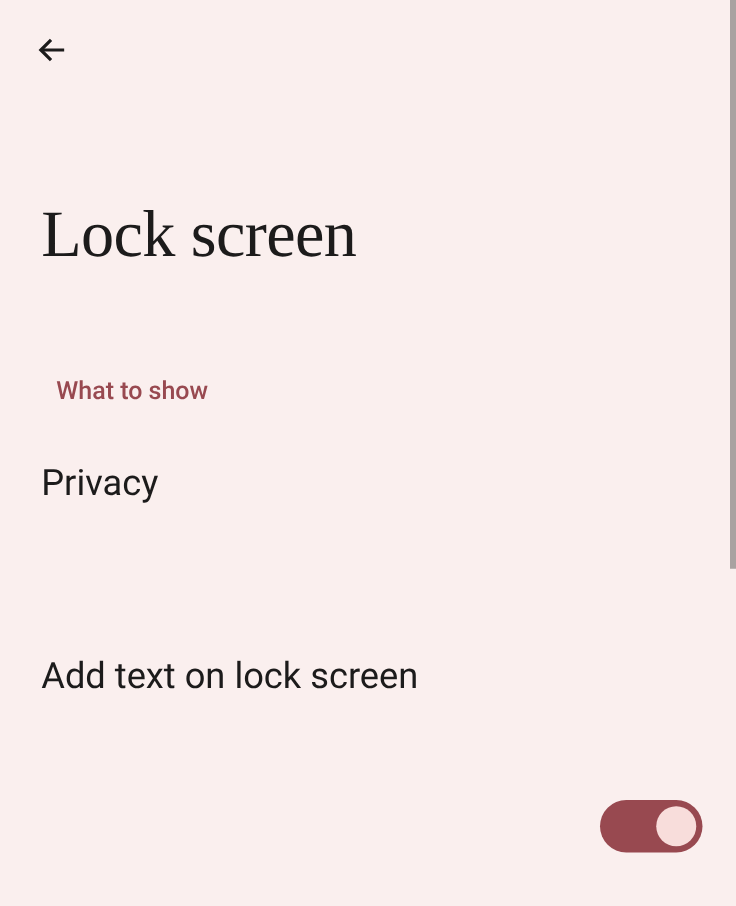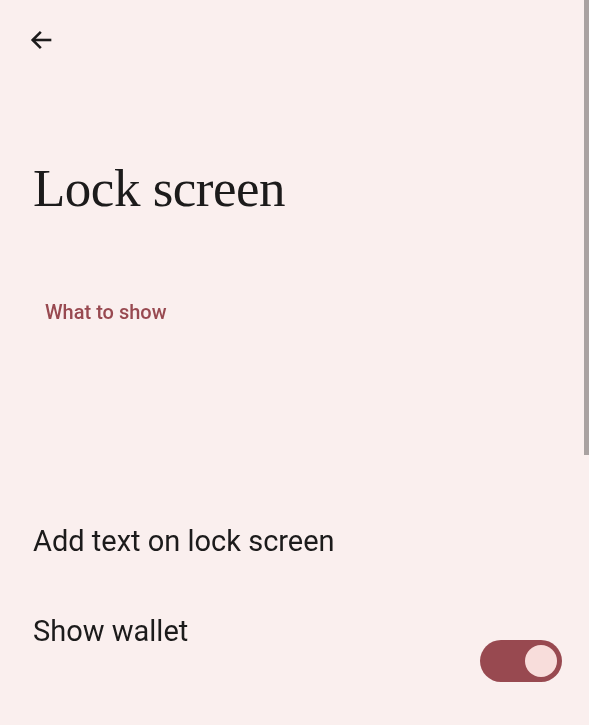--- a/index.html
+++ b/index.html
@@ -113,25 +113,25 @@
     <line x1="20" y1="12" x2="4" y2="12"></line>
     <polyline points="11,5 4,12 11,19"></polyline>
   </svg>
 </div>
 
 <h1 class="page-title">Lock screen</h1>
 
 <div class="section-header">What to show</div>
 
 <div class="setting-item setting-privacy">
+  <div class="setting-title">Privacy</div>
 </div>
 
 <div class="setting-item setting-addtext">
   <div class="setting-title">Add text on lock screen</div>
 </div>
 
 <div class="setting-item setting-wallet">
-  <div class="setting-title">Show wallet</div>
 </div>
 
 <div class="toggle">
   <div class="toggle-thumb"></div>
 </div>
 
 </body></html>

